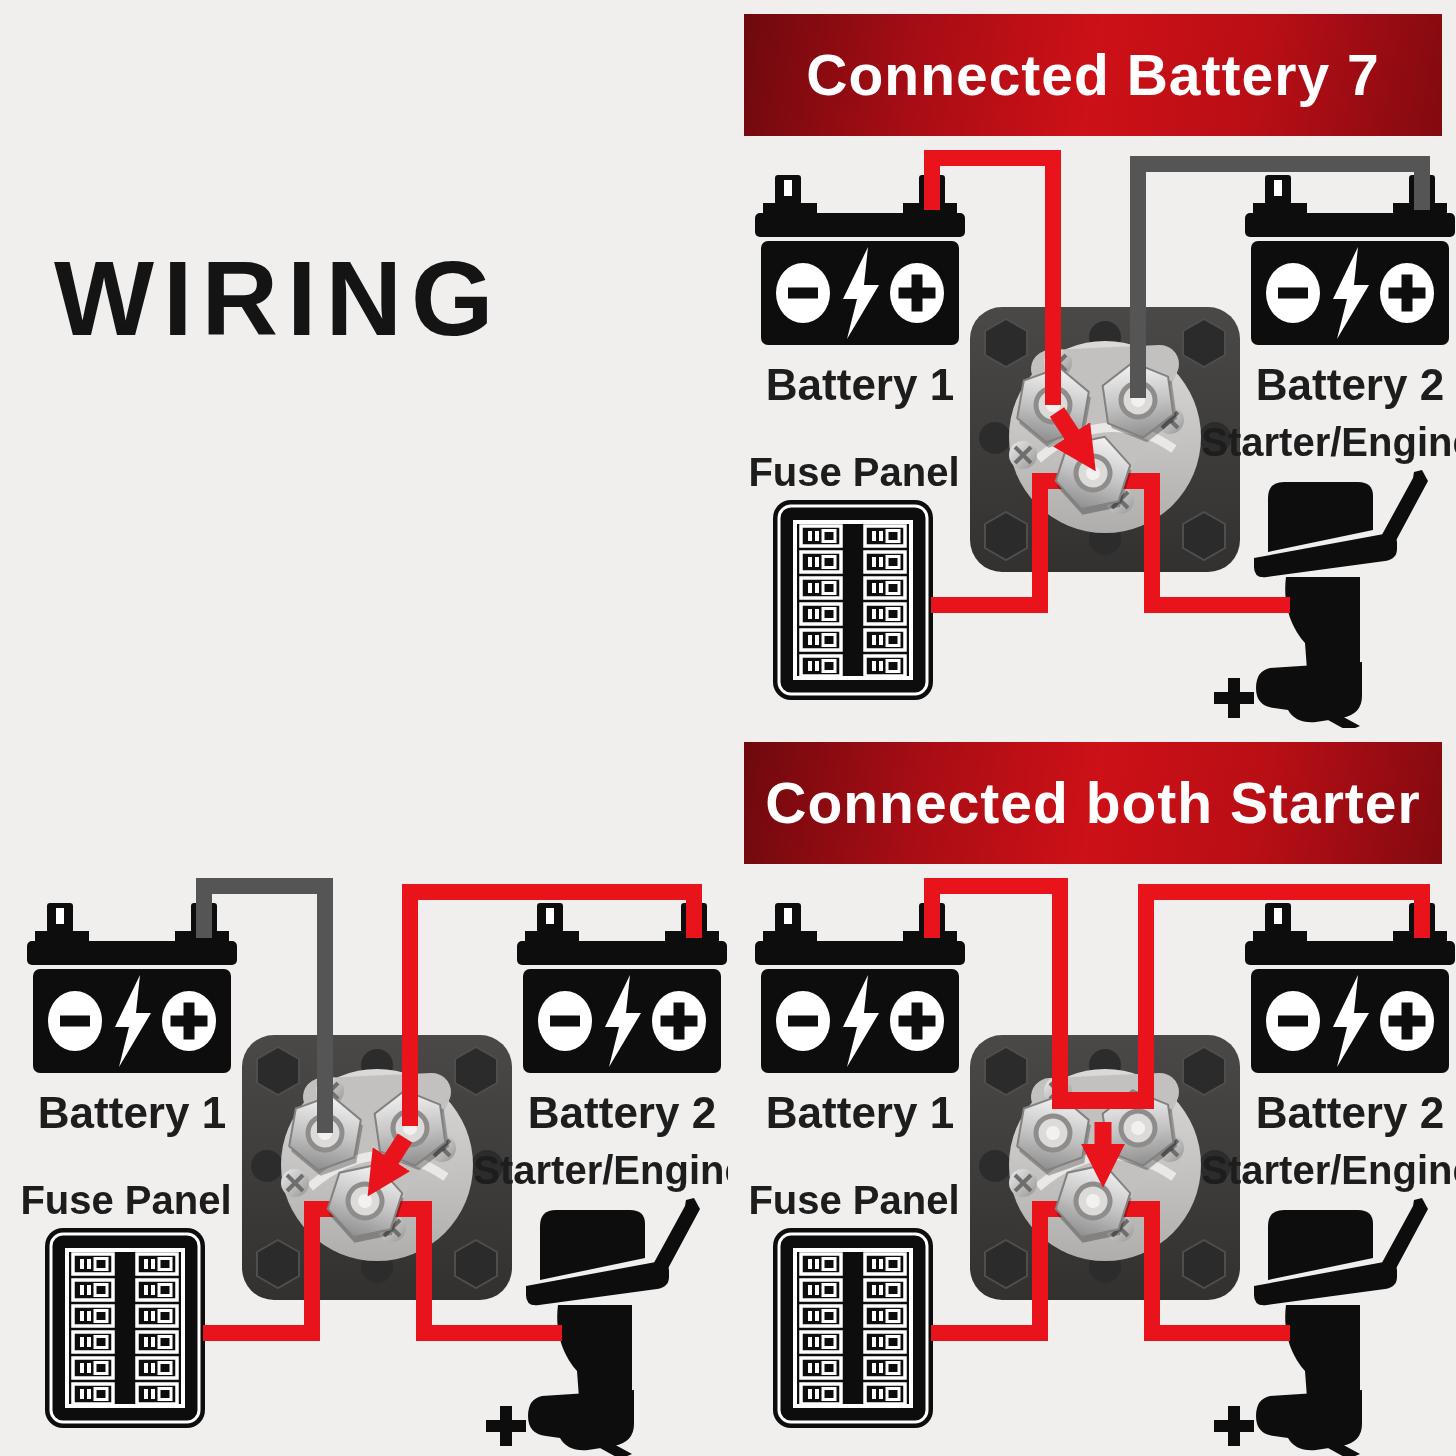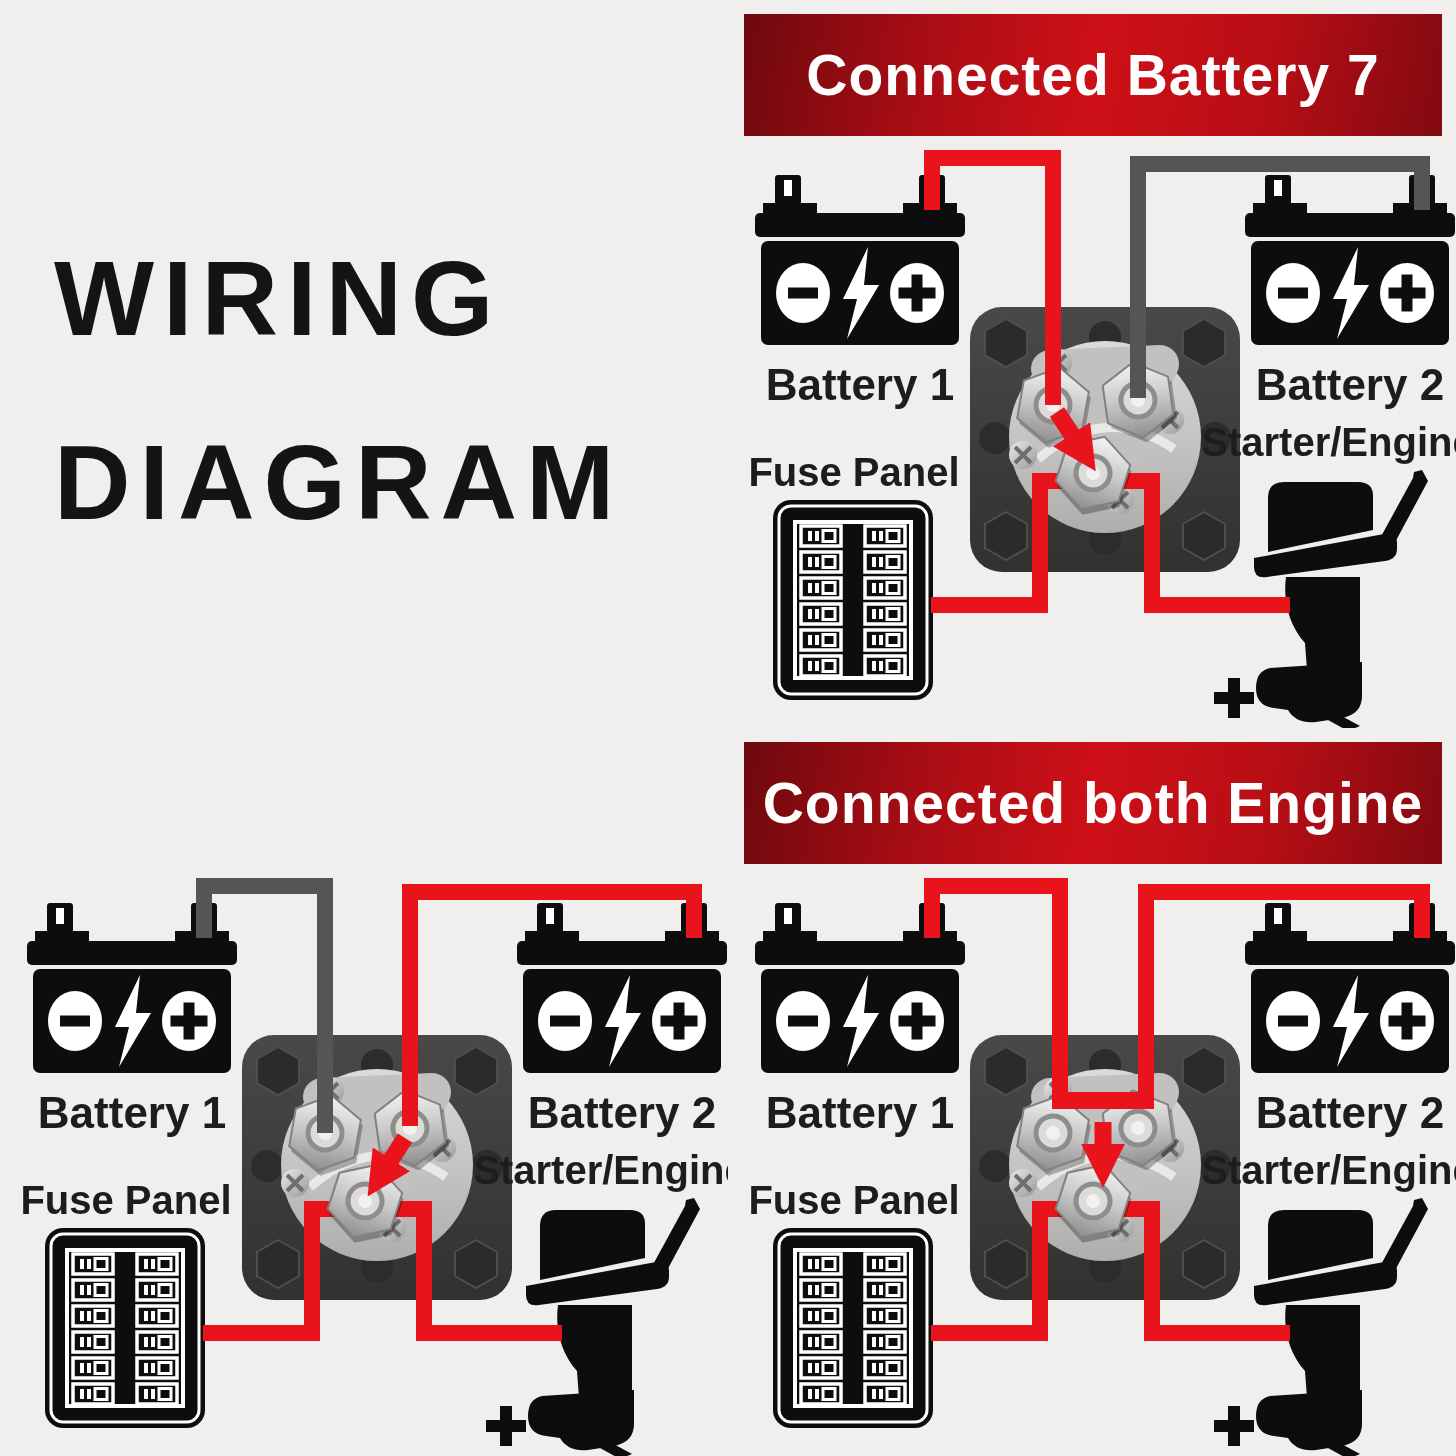--- a/index.html
+++ b/index.html
@@ -168,21 +168,20 @@
         </g>
     </g>
   </defs>
 </svg>
 
 <div class="canvas">
 
   <section class="quad q-tl">
     <div class="hero">
       <div>WIRING</div>
-      <div>DIAGRAM</div>
     </div>
   </section>
 
   <section class="quad q-tr">
     <svg class="diagram" viewBox="0 0 728 728">
       <use href="#sym-battery" x="27" y="175"></use>
       <use href="#sym-battery" x="517" y="175"></use>
       <use href="#sym-fusepanel" x="45" y="500"></use>
       <use href="#sym-motor" x="482" y="468"></use>
       <use href="#sym-switch-base" x="242" y="307"></use>
@@ -235,17 +234,17 @@
       <path class="wire" d="M204,210 V158 H332 V372" stroke="#e8131b"></path>
       <path class="wire" d="M694,210 V164 H418 V372" stroke="#e8131b"></path>
       <rect x="324" y="364" width="102" height="17" fill="#e8131b"></rect>
       <path class="arrow-line" d="M375,394 L375,420" marker-end="url(#arrowHead)" stroke="#e8131b"></path>
       <text x="132" y="400" text-anchor="middle" class="lbl lbl-big">Battery 1</text>
       <text x="622" y="400" text-anchor="middle" class="lbl lbl-big">Battery 2</text>
       <text x="126" y="486" text-anchor="middle" class="lbl">Fuse Panel</text>
       <text x="610" y="456" text-anchor="middle" class="lbl">Starter/Engine</text>
     </svg>
     <div class="panel-banner">
-      <span>Connected both Engine</span>
+      <span>Connected both Starter</span>
     </div>
   </section>
 
 </div>
 
 </body></html>

